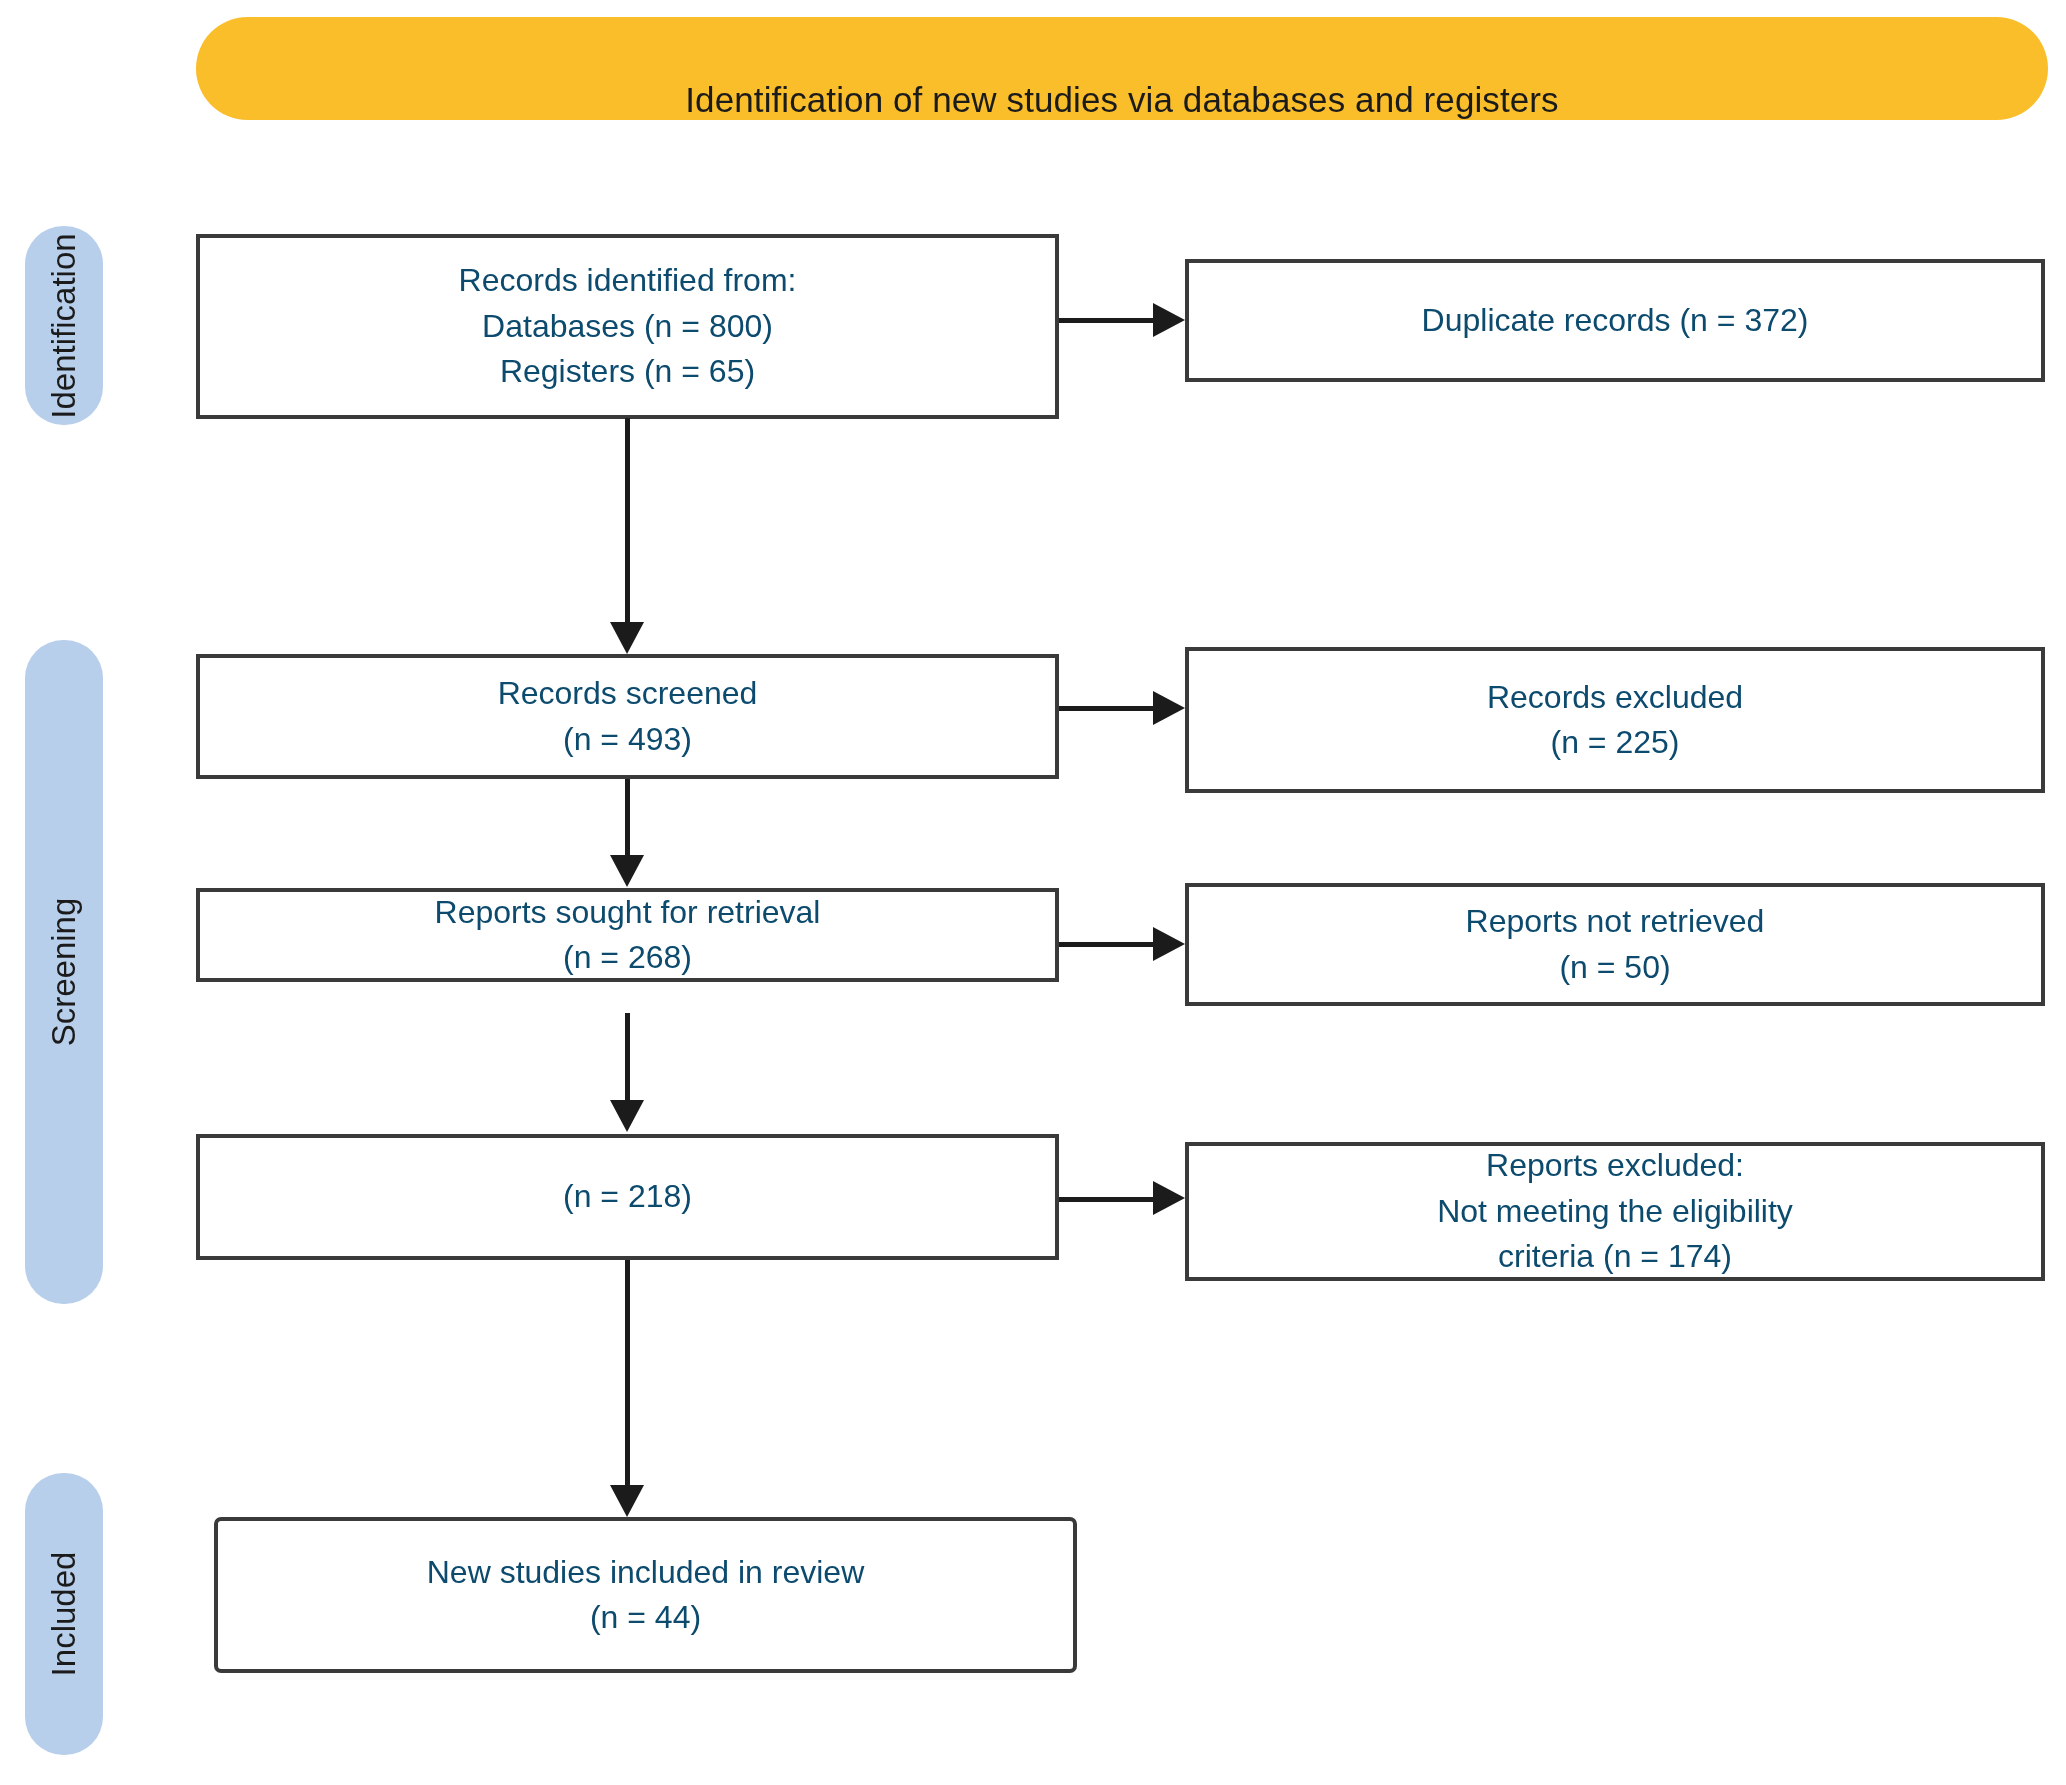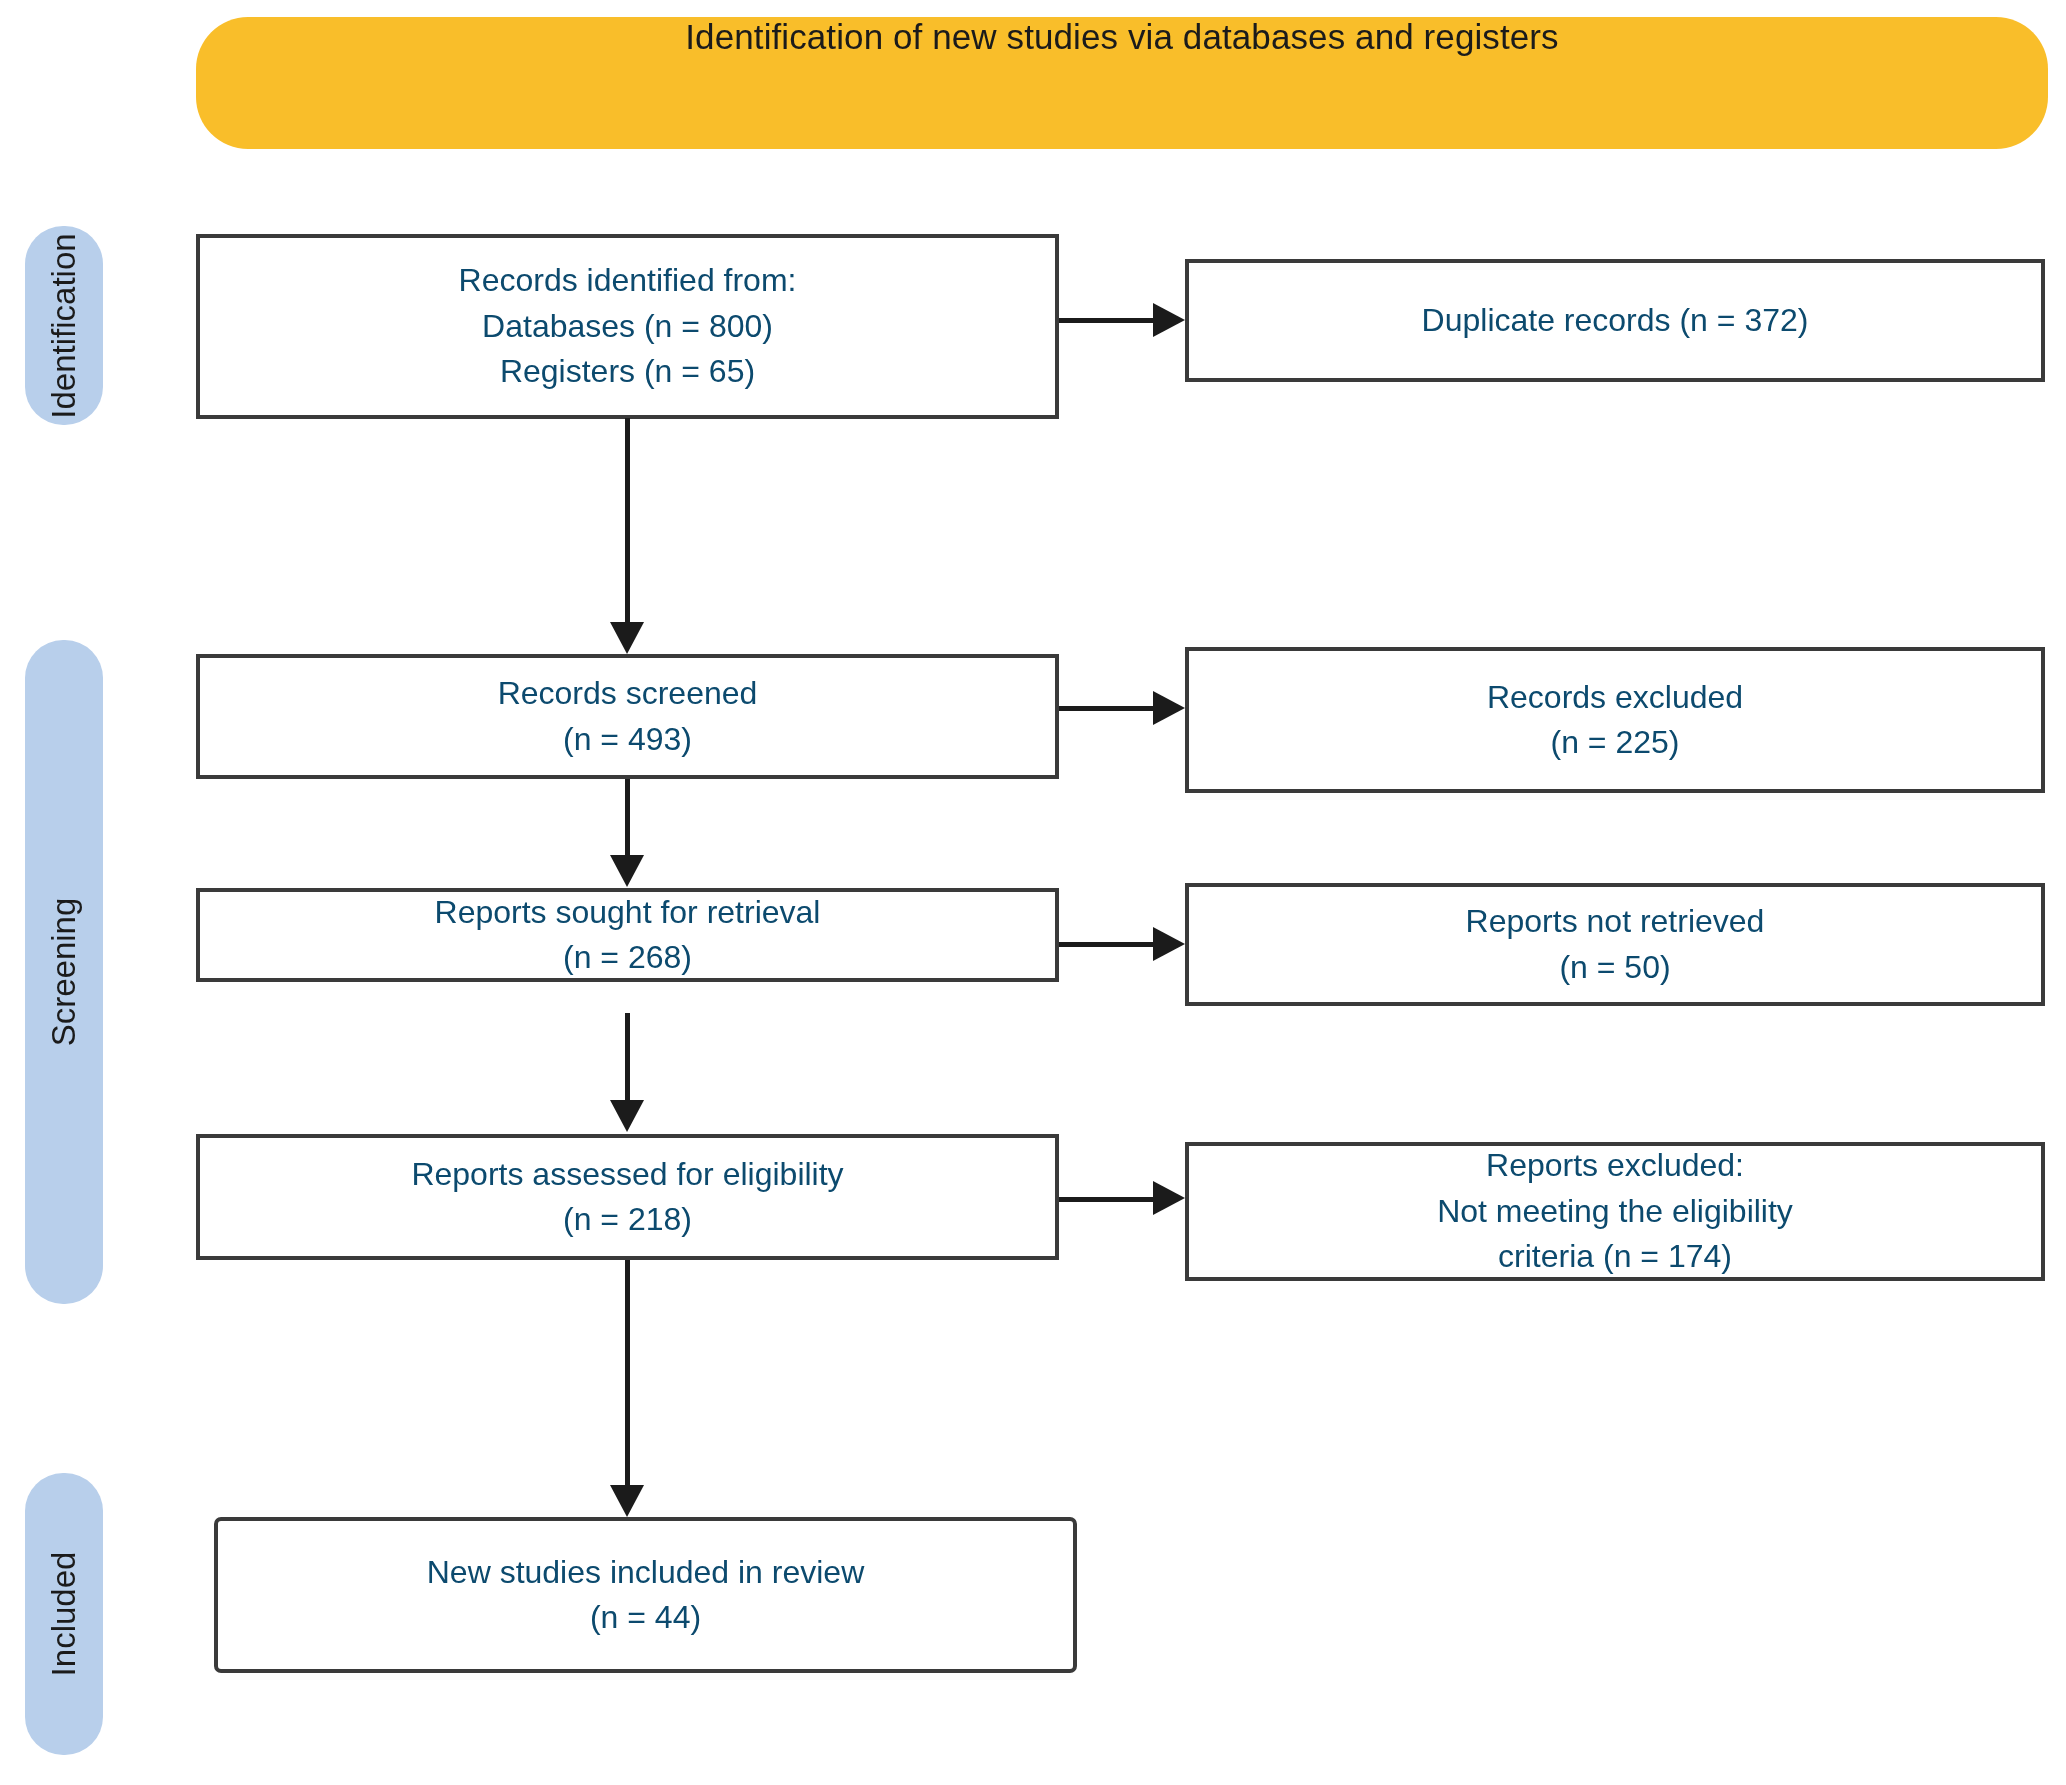--- a/index.html
+++ b/index.html
@@ -19,25 +19,25 @@
     background: #ffffff;
     overflow: hidden;
   }
 
   
   .banner {
     position: absolute;
     left: 196px;
     top: 16.6px;
     width: 1852px;
-    height: 132px;
+    height: 103px;
     background: #F9BE2A;
     border-radius: 52px;
     display: flex;
-    align-items: flex-start;
+    align-items: flex-end;
     justify-content: center;
   }
   .banner-text {
     font-size: 35px;
     color: #1b1b1b;
     letter-spacing: 0.1px;
     white-space: nowrap;
   }
 
   
@@ -165,21 +165,20 @@
     <span class="line">Records screened</span>
     <span class="line">(n = 493)</span>
   </div>
 
   <div class="flow-box" id="box-sought">
     <span class="line">Reports sought for retrieval</span>
     <span class="line">(n = 268)</span>
   </div>
 
   <div class="flow-box" id="box-assessed">
-    <span class="line">Reports assessed for eligibility</span>
     <span class="line">(n = 218)</span>
   </div>
 
   <div class="flow-box" id="box-included">
     <span class="line">New studies included in review</span>
     <span class="line">(n = 44)</span>
   </div>
 
   <div class="flow-box" id="box-removed">
     <span class="line">Duplicate records (n = 372)</span>

